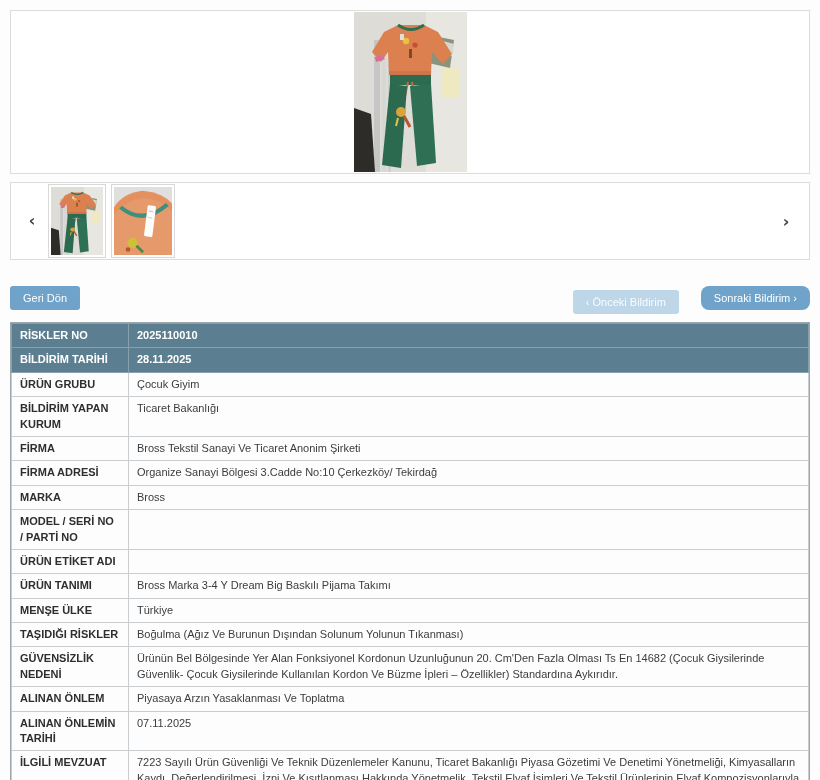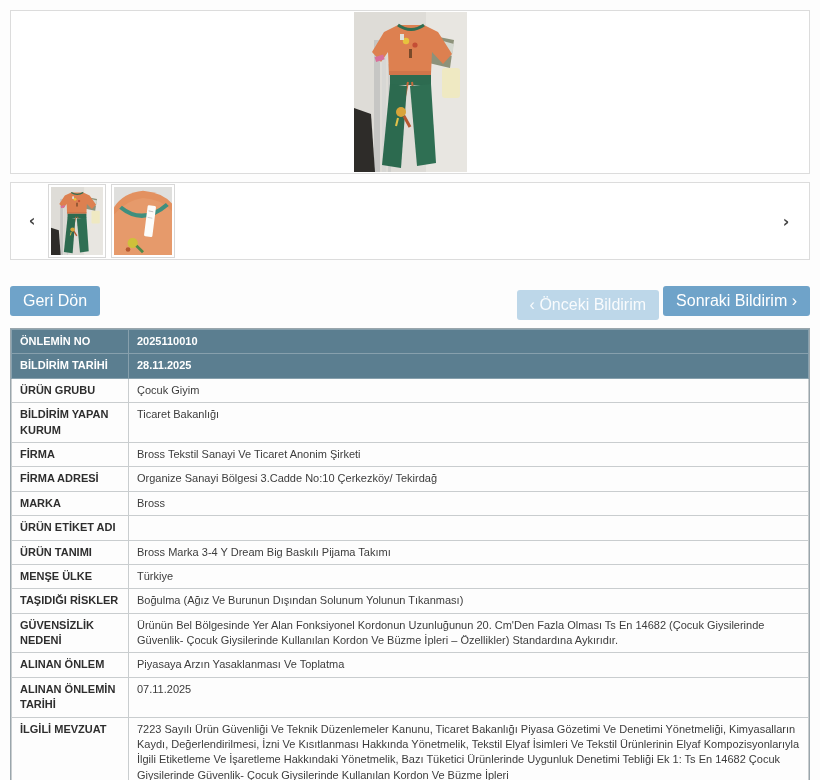--- a/index.html
+++ b/index.html
@@ -49,33 +49,33 @@
   }
   .thumb svg{display:block;}
   
   .toolbar{
     margin:22px 10px 0 10px;
     display:flex;align-items:center;
   }
   .btn{
     border:none;border-radius:3px;
     background:#6fa3c9;color:#fff;
-    font-size:16px;
+    font-size:11px;
     font-family:"Liberation Sans","DejaVu Sans",sans-serif;
     padding:6px 13px;
     cursor:pointer;
     white-space:nowrap;
   }
   .btn.disabled{
     background:#bdd7e9;color:rgba(255,255,255,0.9);
     cursor:default;
     margin-top:8px;
   }
   .toolbar .spacer{flex:1;}
-  .toolbar .btn + .btn{margin-left:4px;}
+  .toolbar .btn + .btn{margin-left:22px;border-radius:8px;}
   
   .notif-table-wrap{
     margin:8px 10px 0 10px;
     border:1px solid #9aa6ac;
   }
   table.notif{
     width:100%;
     border-collapse:collapse;
     font-size:11px;
   }
@@ -170,21 +170,21 @@
   <button class="btn">Geri Dön</button>
   <div class="spacer"></div>
   <button class="btn disabled">‹ Önceki Bildirim</button>
   <button class="btn">Sonraki Bildirim ›</button>
 </div>
 
 <div class="notif-table-wrap">
   <table class="notif">
     <tbody>
         <tr class="dark">
-          <td class="label">ÖNLEMİN NO</td>
+          <td class="label">RİSKLER NO</td>
           <td class="value">2025110010</td>
         </tr>
         <tr class="dark">
           <td class="label">BİLDİRİM TARİHİ</td>
           <td class="value">28.11.2025</td>
         </tr>
         <tr>
           <td class="label">ÜRÜN GRUBU</td>
           <td class="value">Çocuk Giyim</td>
         </tr>
@@ -198,20 +198,24 @@
         </tr>
         <tr>
           <td class="label">FİRMA ADRESİ</td>
           <td class="value">Organize Sanayi Bölgesi 3.Cadde No:10 Çerkezköy/ Tekirdağ</td>
         </tr>
         <tr>
           <td class="label">MARKA</td>
           <td class="value">Bross</td>
         </tr>
         <tr>
+          <td class="label">MODEL / SERİ NO / PARTİ NO</td>
+          <td class="value"></td>
+        </tr>
+        <tr>
           <td class="label">ÜRÜN ETİKET ADI</td>
           <td class="value"></td>
         </tr>
         <tr>
           <td class="label">ÜRÜN TANIMI</td>
           <td class="value">Bross Marka 3-4 Y Dream Big Baskılı Pijama Takımı</td>
         </tr>
         <tr>
           <td class="label">MENŞE ÜLKE</td>
           <td class="value">Türkiye</td>

